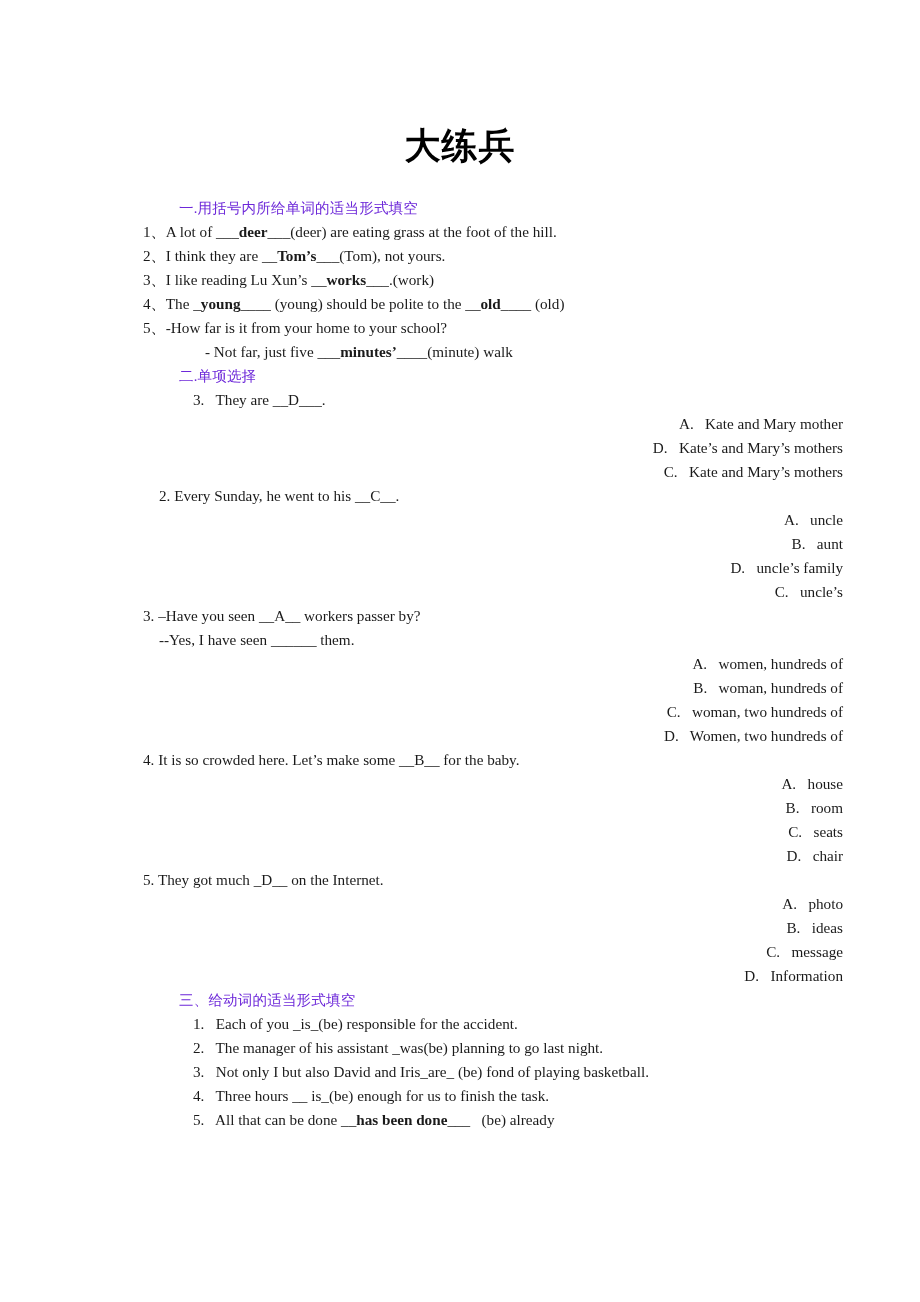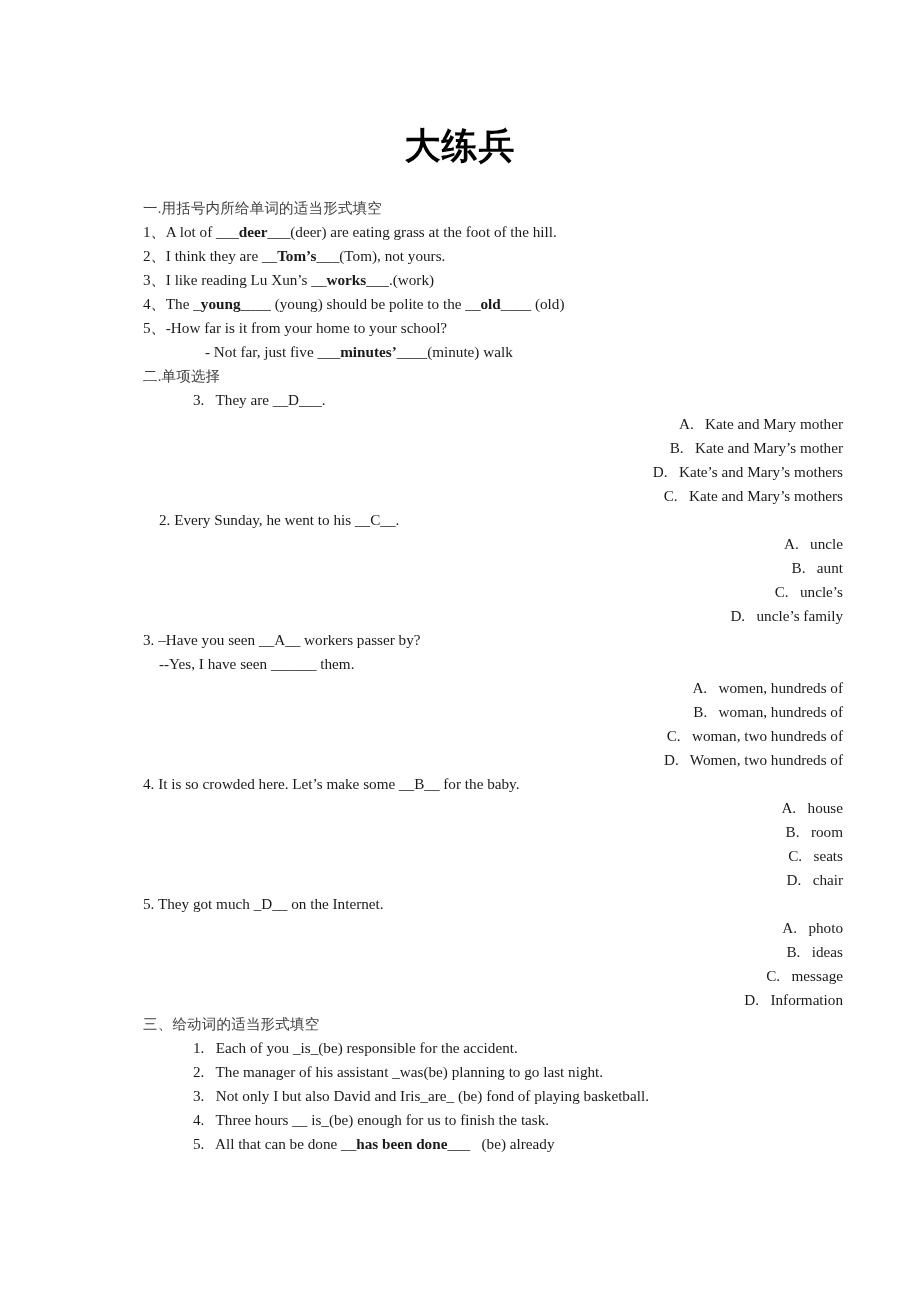--- a/index.html
+++ b/index.html
@@ -42,23 +42,24 @@
   }
   .line {
     font-size: 15.2px;
     line-height: 24px;
     white-space: pre;
     color: #1a1a1a;
   }
   .cn-head {
     font-size: 14.5px;
     line-height: 24px;
-    color: #404040;
+    color: #6d28d9;
     white-space: pre;
     letter-spacing: 0.2px;
+    margin-left: 36px;
   }
   .b { font-weight: bold; }
   .ind-1 { padding-left: 28px; text-align: right; }   
   .ind-2 { padding-left: 50px; }   
   .ind-3 { padding-left: 16px; }   
   .ind-4 { padding-left: 62px; }
 </style>
 </head>
 <body>
 
@@ -79,29 +80,28 @@
     <div class="line"><span>4、The _</span><span class="b">young</span><span>____ (young) should be polite to the __</span><span class="b">old</span><span>____ (old)</span></div>
 
     <div class="line"><span>5、-How far is it from your home to your school?</span></div>
 
     <div class="line ind-4"><span>- Not far, just five ___</span><span class="b">minutes’</span><span>____(minute) walk</span></div>
 
     <div class="cn-head">二.单项选择</div>
 
     <div class="line ind-2">3.   They are __D___.</div>
     <div class="line ind-1">A.   Kate and Mary mother</div>
-    <div class="line ind-1">B.   Kate and Mary’s mother</div>
     <div class="line ind-1">D.   Kate’s and Mary’s mothers</div>
     <div class="line ind-1">C.   Kate and Mary’s mothers</div>
 
     <div class="line ind-3">2. Every Sunday, he went to his __C__.</div>
     <div class="line ind-1">A.   uncle</div>
     <div class="line ind-1">B.   aunt</div>
+    <div class="line ind-1">D.   uncle’s family</div>
     <div class="line ind-1">C.   uncle’s</div>
-    <div class="line ind-1">D.   uncle’s family</div>
 
     <div class="line">3. –Have you seen __A__ workers passer by?</div>
     <div class="line ind-3">--Yes, I have seen ______ them.</div>
     <div class="line ind-1">A.   women, hundreds of</div>
     <div class="line ind-1">B.   woman, hundreds of</div>
     <div class="line ind-1">C.   woman, two hundreds of</div>
     <div class="line ind-1">D.   Women, two hundreds of</div>
 
     <div class="line">4. It is so crowded here. Let’s make some __B__ for the baby.</div>
     <div class="line ind-1">A.   house</div>

